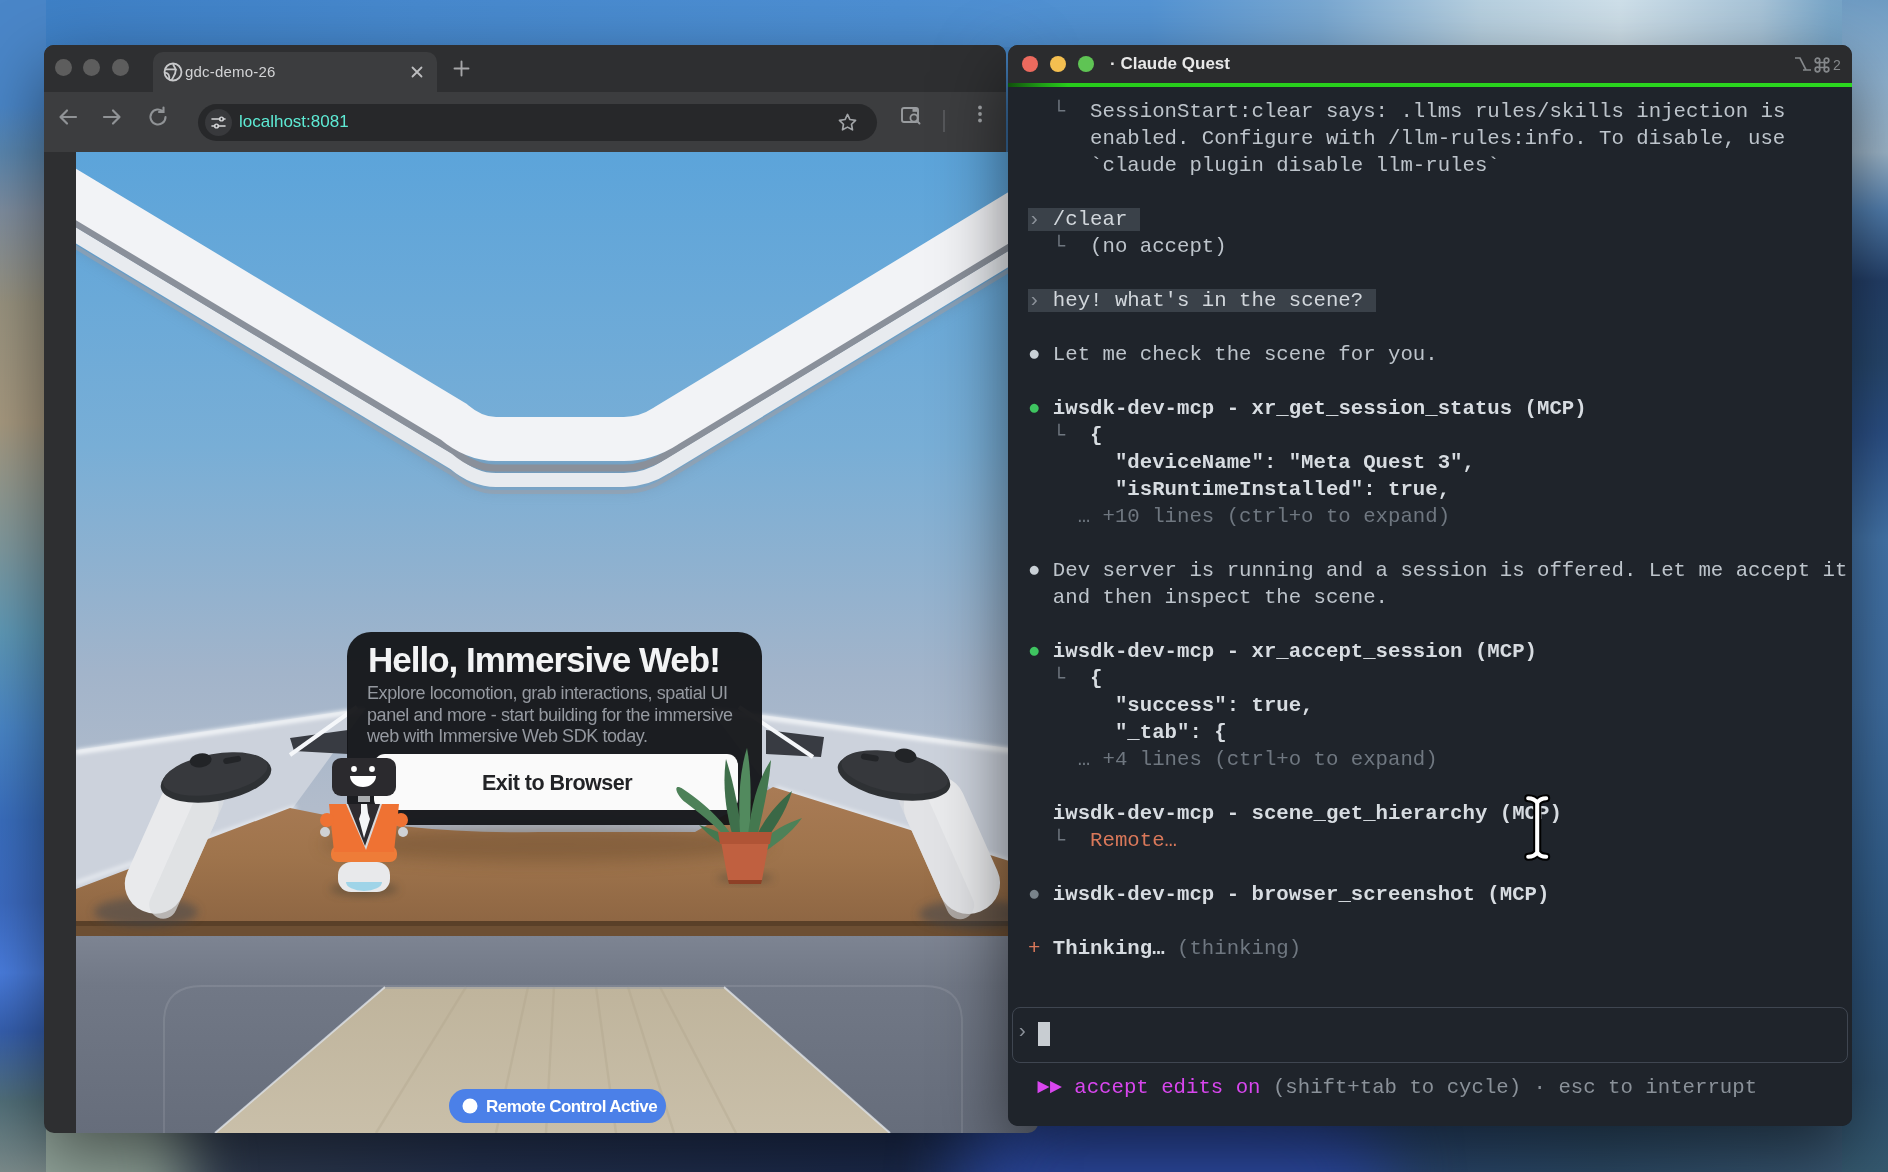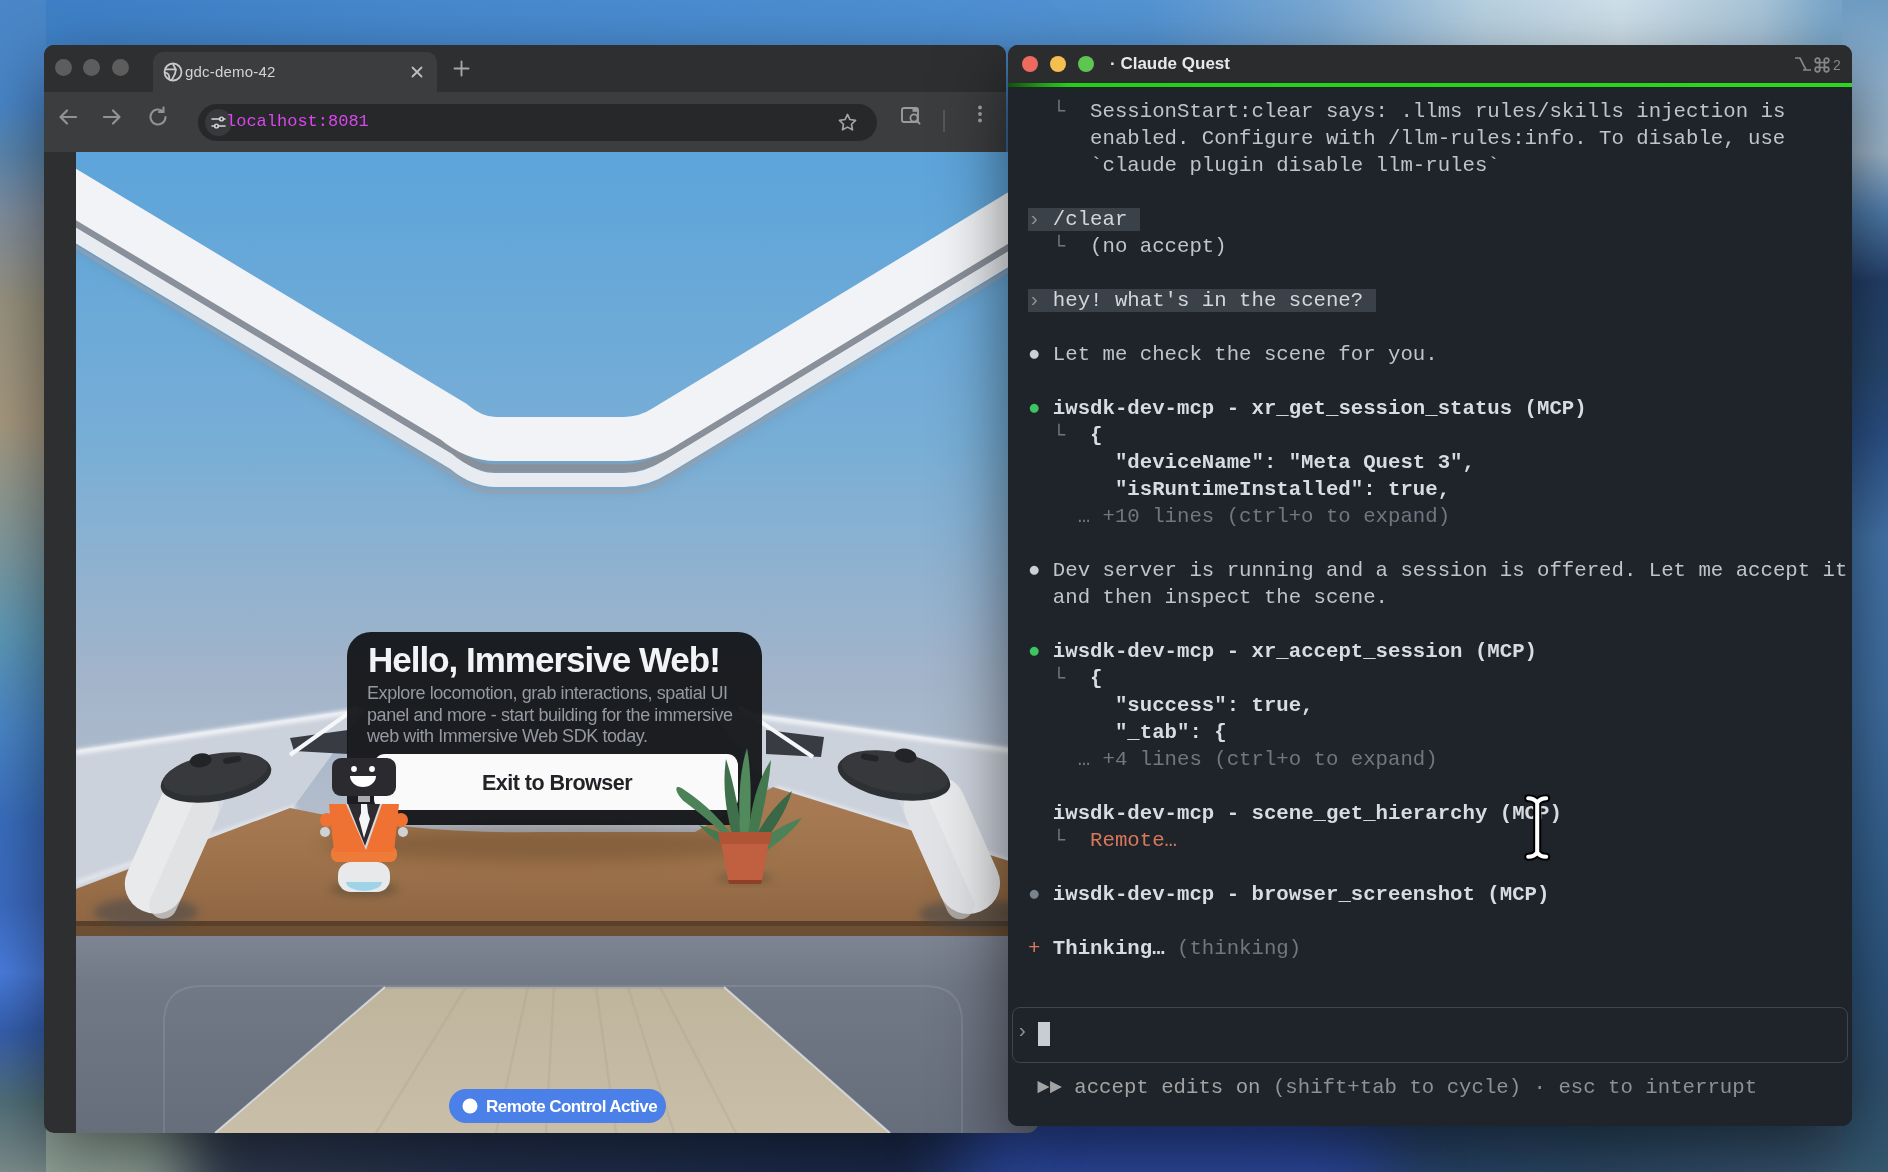--- a/index.html
+++ b/index.html
@@ -22,21 +22,21 @@
   pre.code b{font-weight:bold;color:#d7dce1;text-align:center;}
   .dim{color:#6f7780;}
   .gb{color:#3ec460;}
   .wb{color:#c9d0d6;}
   .grb{color:#79838b;}
   .clay{color:#d9785a;}
   .hl{background:#3a4149;color:#d2d7dc;}
   .pfx{color:#8a9098;}
   #inputbox{position:absolute;left:4px;top:920px;width:834px;height:54px;border:1.5px solid #3f4651;border-radius:8px;}
   #status{position:absolute;left:29px;top:989px;font-family:"Liberation Mono",monospace;font-size:20.7px;color:#8a9199;}
-  .purp{color:#a3a3a3;}
+  .purp{color:#d946ef;}
 </style></head>
 <body>
 <div id="wall"></div>
 
 <div class="blob" style="left:1150px;top:-250px;width:900px;height:520px;background:#c8dce9;"></div>
 <div class="abs" style="left:1200px;top:-80px;width:950px;height:180px;background:rgba(235,243,248,.55);border-radius:50%;filter:blur(28px);transform:rotate(-13deg);"></div>
 <div class="blob" style="left:1690px;top:160px;width:420px;height:380px;background:#1e3f66;filter:blur(34px);"></div>
 <div class="blob" style="left:1760px;top:480px;width:360px;height:380px;background:#4577ad;"></div>
 <div class="blob" style="left:-140px;top:220px;width:340px;height:340px;background:#a89a80;"></div>
 <div class="blob" style="left:-130px;top:490px;width:300px;height:260px;background:#57a0b5;"></div>
@@ -52,21 +52,21 @@
   <div id="tabbar">
     <div class="tl" style="left:11px;top:14px;background:#5d5d5d;"></div>
     <div class="tl" style="left:39px;top:14px;background:#5d5d5d;"></div>
     <div class="tl" style="left:68px;top:14px;background:#5d5d5d;"></div>
     <div id="tab">
       <svg class="abs" style="left:8px;top:8px" width="24" height="24" viewBox="0 0 24 24">
           <circle cx="12" cy="12" r="8.5" fill="none" stroke="#c8c9cb" stroke-width="1.8"></circle>
           <path d="M4 9.4 L14.8 9.4 L12 4.2 M14.8 9.4 C14.8 15 12 17 10.5 20.2 M8 20 C9 15 7 13 3.9 12.6" fill="none" stroke="#c8c9cb" stroke-width="1.8"></path>
           <circle cx="12" cy="12" r="8.5" fill="none" stroke="#3c3d3f" stroke-width="0"></circle>
         </svg>
-      <span class="abs" style="left:32px;top:11px;font-size:15px;color:#d2d3d5;letter-spacing:.2px;">gdc-demo-42</span>
+      <span class="abs" style="left:32px;top:11px;font-size:15px;color:#d2d3d5;letter-spacing:.2px;">gdc-demo-26</span>
       <svg class="abs" style="left:256px;top:12px" width="16" height="16" viewBox="0 0 16 16">
           <path d="M3.5 3.5 L12.5 12.5 M12.5 3.5 L3.5 12.5" stroke="#bdbec0" stroke-width="1.8" stroke-linecap="round"></path>
         </svg>
     </div>
     <svg class="abs" style="left:409px;top:15px" width="17" height="17" viewBox="0 0 17 17">
         <path d="M8.5 1.5 V15.5 M1.5 8.5 H15.5" stroke="#a5a6a8" stroke-width="1.9" stroke-linecap="round"></path>
       </svg>
   </div>
   <div id="toolbar">
     <svg class="abs" style="left:12px;top:13px" width="24" height="24" viewBox="0 0 24 24">
@@ -78,21 +78,21 @@
     <svg class="abs" style="left:102px;top:13px" width="24" height="24" viewBox="0 0 24 24">
         <path d="M19.5 12 a7.5 7.5 0 1 1 -2.2 -5.3 M17.5 2.5 V7 H13" fill="none" stroke="#909396" stroke-width="2.1" stroke-linecap="round"></path>
       </svg>
     <div id="urlpill">
       <div class="abs" style="left:7px;top:5px;width:27px;height:27px;border-radius:50%;background:#38393c;"></div>
       <svg class="abs" style="left:13px;top:11px" width="15" height="15" viewBox="0 0 15 15">
           <path d="M1 4 H9 M12 4 H14 M1 11 H4 M7 11 H14" stroke="#d5d6d8" stroke-width="1.6" stroke-linecap="round"></path>
           <circle cx="10.5" cy="4" r="1.9" fill="none" stroke="#d5d6d8" stroke-width="1.4"></circle>
           <circle cx="5.5" cy="11" r="1.9" fill="none" stroke="#d5d6d8" stroke-width="1.4"></circle>
         </svg>
-      <span class="abs" style="left:28px;top:8px;font-size:17px;color:#d946ef;font-family:Liberation Mono, monospace;">localhost:8081</span>
+      <span class="abs" style="left:41px;top:8px;font-size:17px;color:#5eead4;">localhost:8081</span>
       <svg class="abs" style="left:639px;top:8px" width="21" height="21" viewBox="0 0 24 24">
           <path d="M12 2.8 L14.8 8.6 L21.2 9.5 L16.6 14 L17.7 20.4 L12 17.3 L6.3 20.4 L7.4 14 L2.8 9.5 L9.2 8.6 Z" fill="none" stroke="#a2a5a8" stroke-width="1.9" stroke-linejoin="round"></path>
         </svg>
     </div>
     <svg class="abs" style="left:855px;top:12px" width="25" height="25" viewBox="0 0 25 25">
         <rect x="3" y="4" width="16" height="14" rx="2" fill="none" stroke="#999c9f" stroke-width="1.9"></rect>
         <rect x="13.5" y="4.8" width="4.5" height="3" fill="#999c9f"></rect>
         <circle cx="15" cy="14" r="3.6" fill="#3c3d3f" stroke="#999c9f" stroke-width="1.8"></circle>
         <path d="M17.7 16.7 L20.5 19.5" stroke="#999c9f" stroke-width="1.9" stroke-linecap="round"></path>
       </svg>

